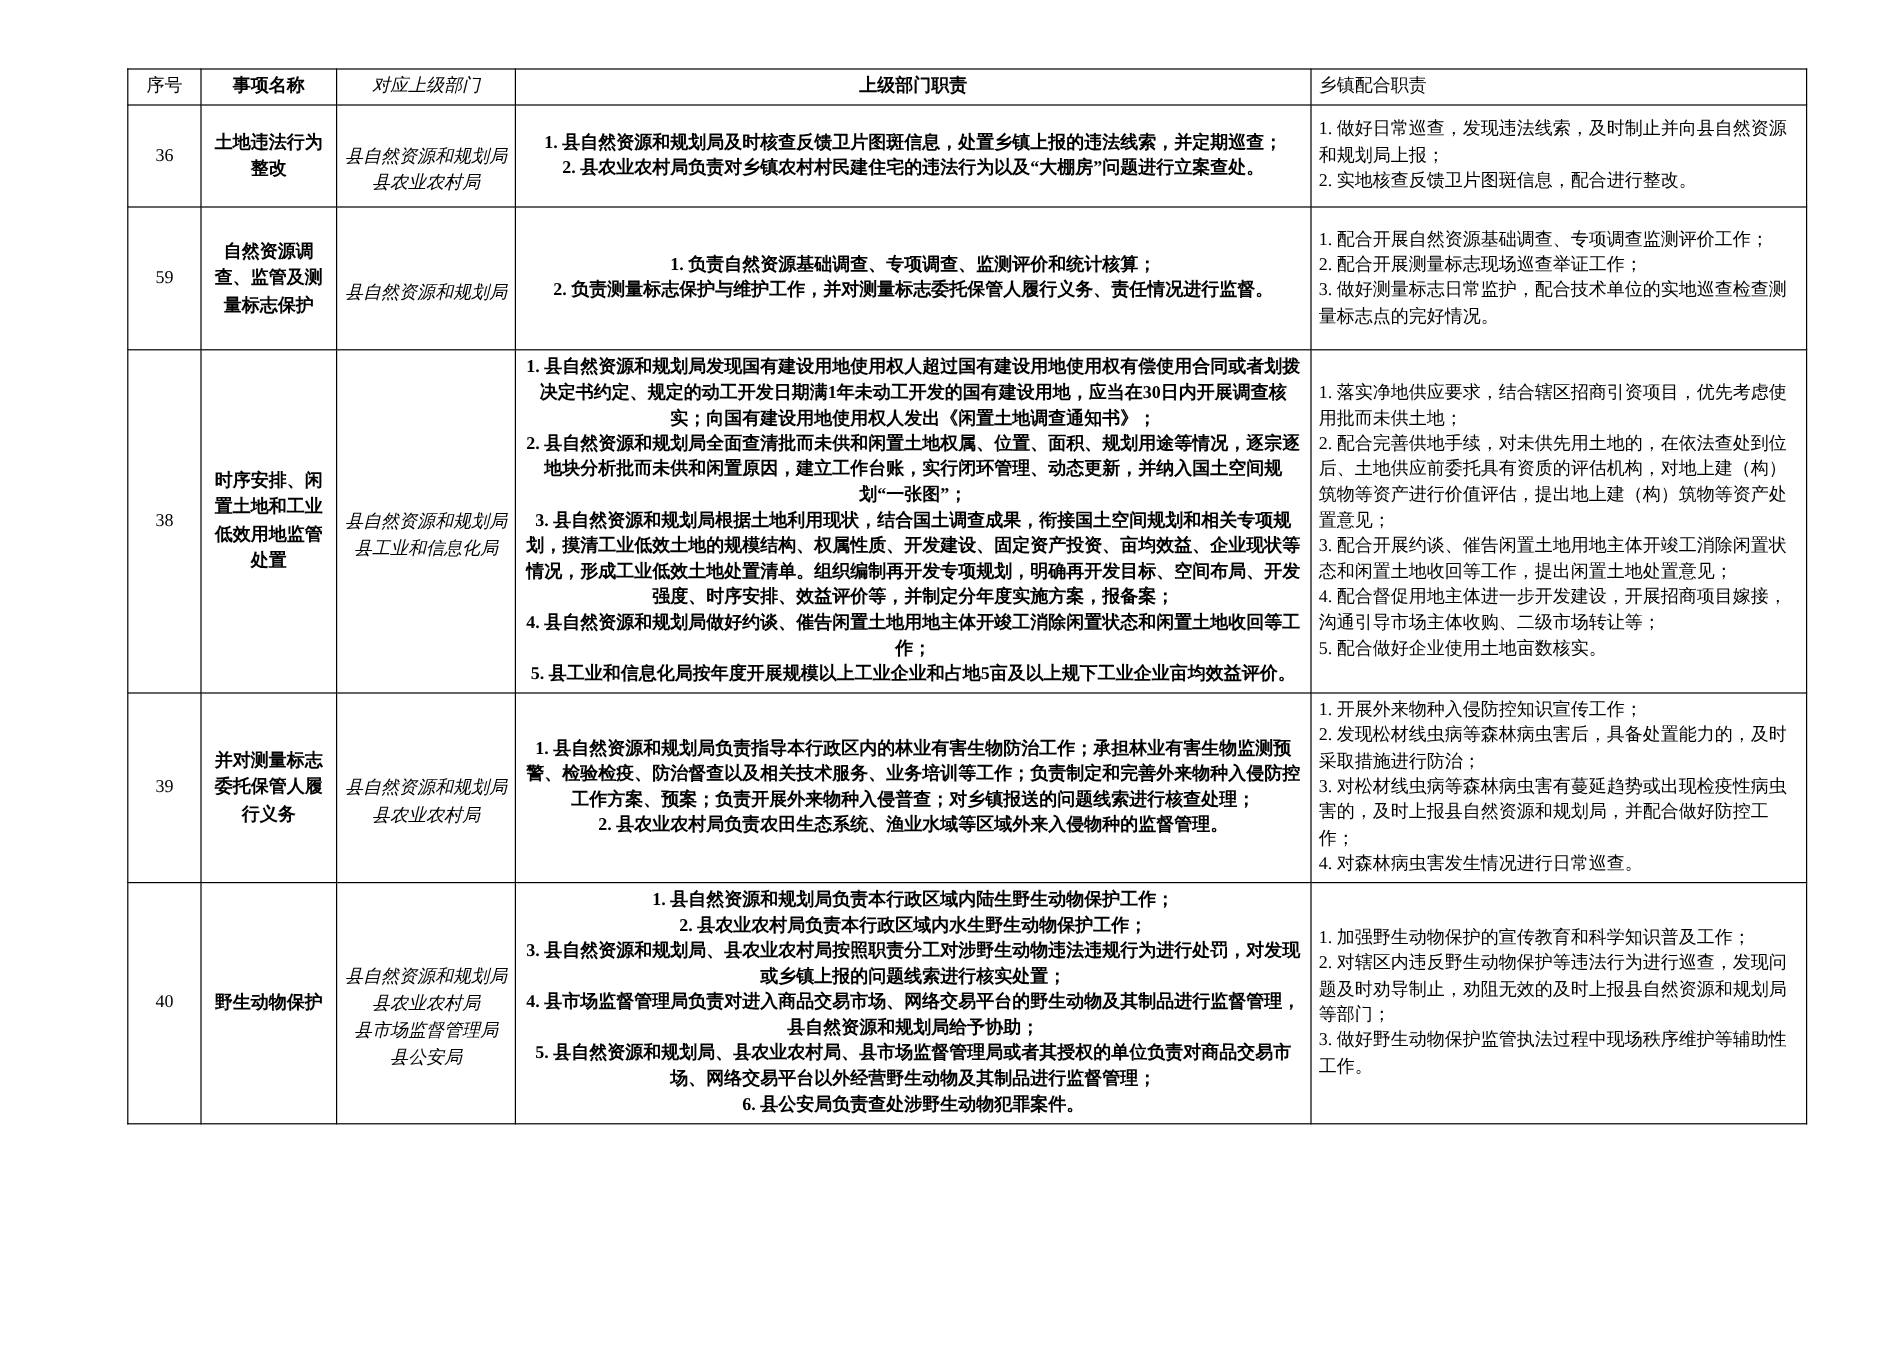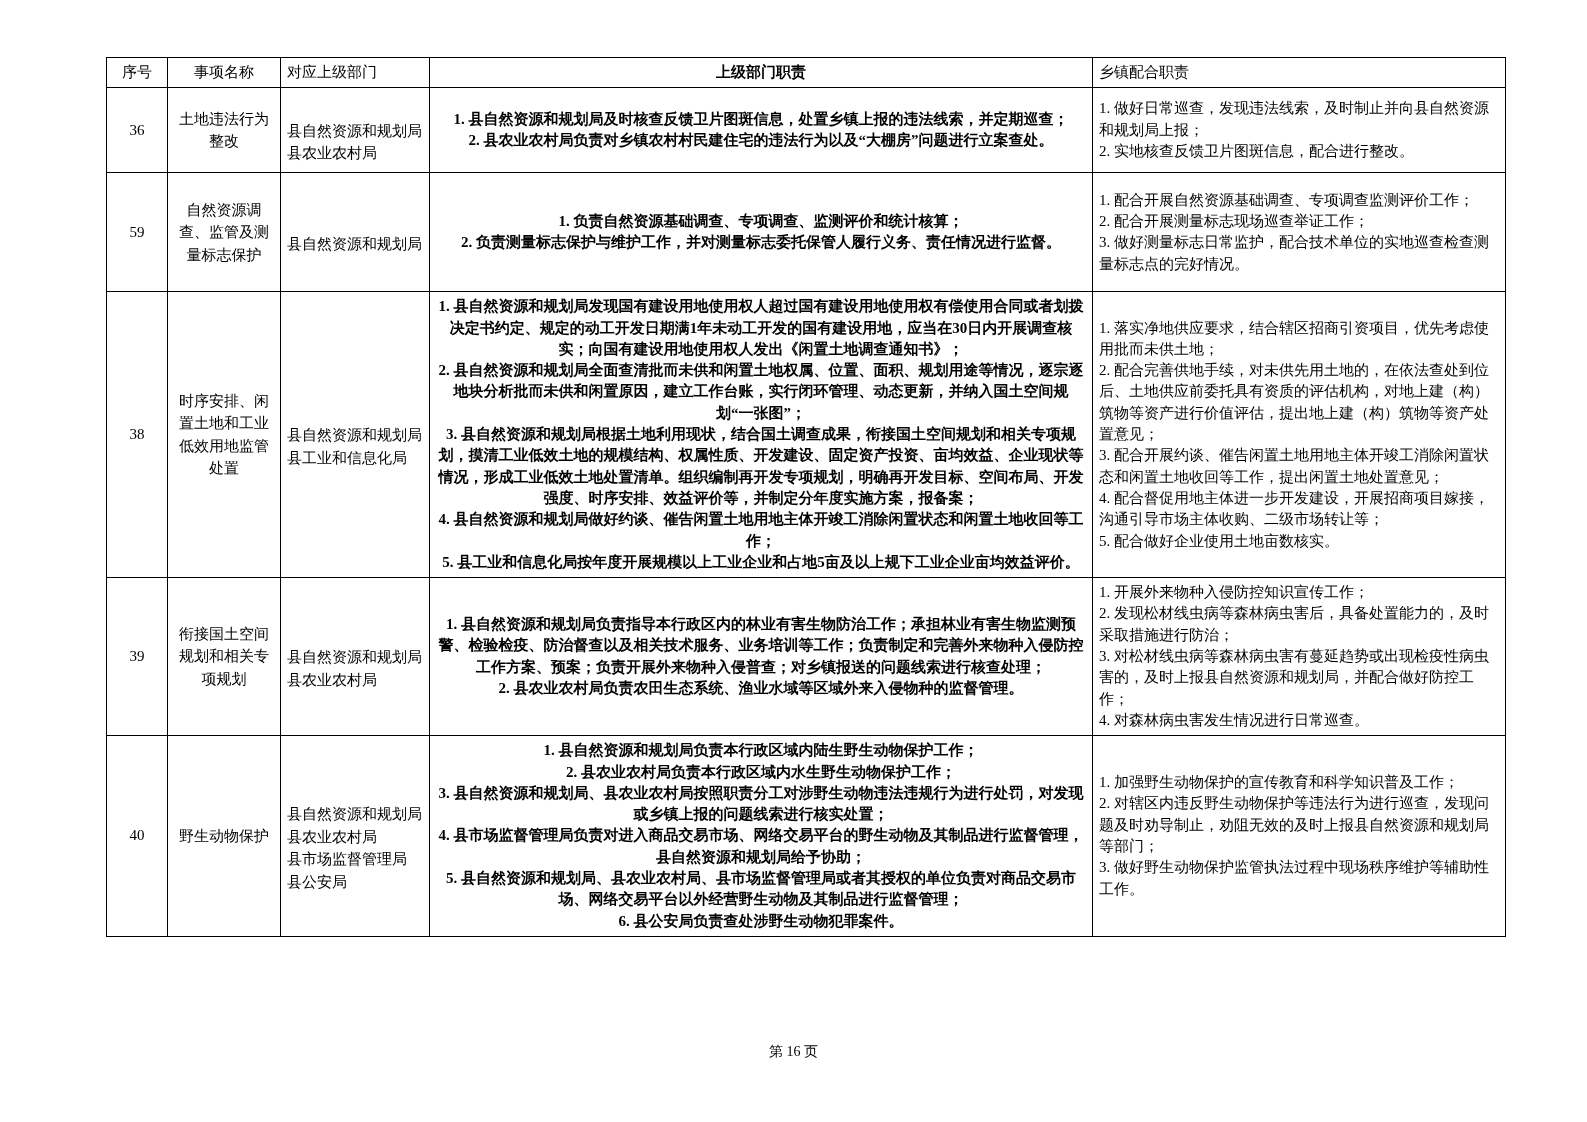--- a/index.html
+++ b/index.html
@@ -37,22 +37,22 @@
     font-size: 15px;
     line-height: 1.42;
   }
   th {
     text-align: center;
     font-weight: normal;
     font-size: 15px;
     padding: 6px 4px;
   }
   .c-num { width: 48px; text-align: center; }
-  .c-name { width: 100px; text-align: center; }
-  .c-dept { width: 136px; text-align: left; }
+  .c-name { width: 100px; text-align: center; font-weight: bold; }
+  .c-dept { width: 136px; text-align: center; font-style: italic; }
   .c-duty { width: 650px; text-align: center; vertical-align: middle; font-weight: bold; }
   .c-coop { width: 400px; text-align: left; vertical-align: middle; margin-top: 33px; }
   .cellblock {
     white-space: pre-line;
   }
   .deptblock {
     white-space: pre-line;
     line-height: 1.5;
     margin-top: 24px;
   }
@@ -146,21 +146,21 @@
             <div class="cellblock">1. 落实净地供应要求，结合辖区招商引资项目，优先考虑使用批而未供土地；
 2. 配合完善供地手续，对未供先用土地的，在依法查处到位后、土地供应前委托具有资质的评估机构，对地上建（构）筑物等资产进行价值评估，提出地上建（构）筑物等资产处置意见；
 3. 配合开展约谈、催告闲置土地用地主体开竣工消除闲置状态和闲置土地收回等工作，提出闲置土地处置意见；
 4. 配合督促用地主体进一步开发建设，开展招商项目嫁接，沟通引导市场主体收购、二级市场转让等；
 5. 配合做好企业使用土地亩数核实。</div>
           </td>
       </tr>
       <tr class="row-39">
         <td class="c-num">39</td>
         <td class="c-name">
-            <div class="nameblock">衔接国土空间规划和相关专项规划</div>
+            <div class="nameblock">并对测量标志委托保管人履行义务</div>
           </td>
         <td class="c-dept">
             <div class="deptblock">县自然资源和规划局
 县农业农村局</div>
           </td>
         <td class="c-duty">
             <div class="cellblock">1. 县自然资源和规划局负责指导本行政区内的林业有害生物防治工作；承担林业有害生物监测预警、检验检疫、防治督查以及相关技术服务、业务培训等工作；负责制定和完善外来物种入侵防控工作方案、预案；负责开展外来物种入侵普查；对乡镇报送的问题线索进行核查处理；
 2. 县农业农村局负责农田生态系统、渔业水域等区域外来入侵物种的监督管理。</div>
           </td>
         <td class="c-coop">
@@ -191,15 +191,14 @@
           </td>
         <td class="c-coop">
             <div class="cellblock">1. 加强野生动物保护的宣传教育和科学知识普及工作；
 2. 对辖区内违反野生动物保护等违法行为进行巡查，发现问题及时劝导制止，劝阻无效的及时上报县自然资源和规划局等部门；
 3. 做好野生动物保护监管执法过程中现场秩序维护等辅助性工作。</div>
           </td>
       </tr>
     </tbody>
   </table>
 
-  <div class="footer">第 16 页</div>
 
 </div>
 
 </body></html>

